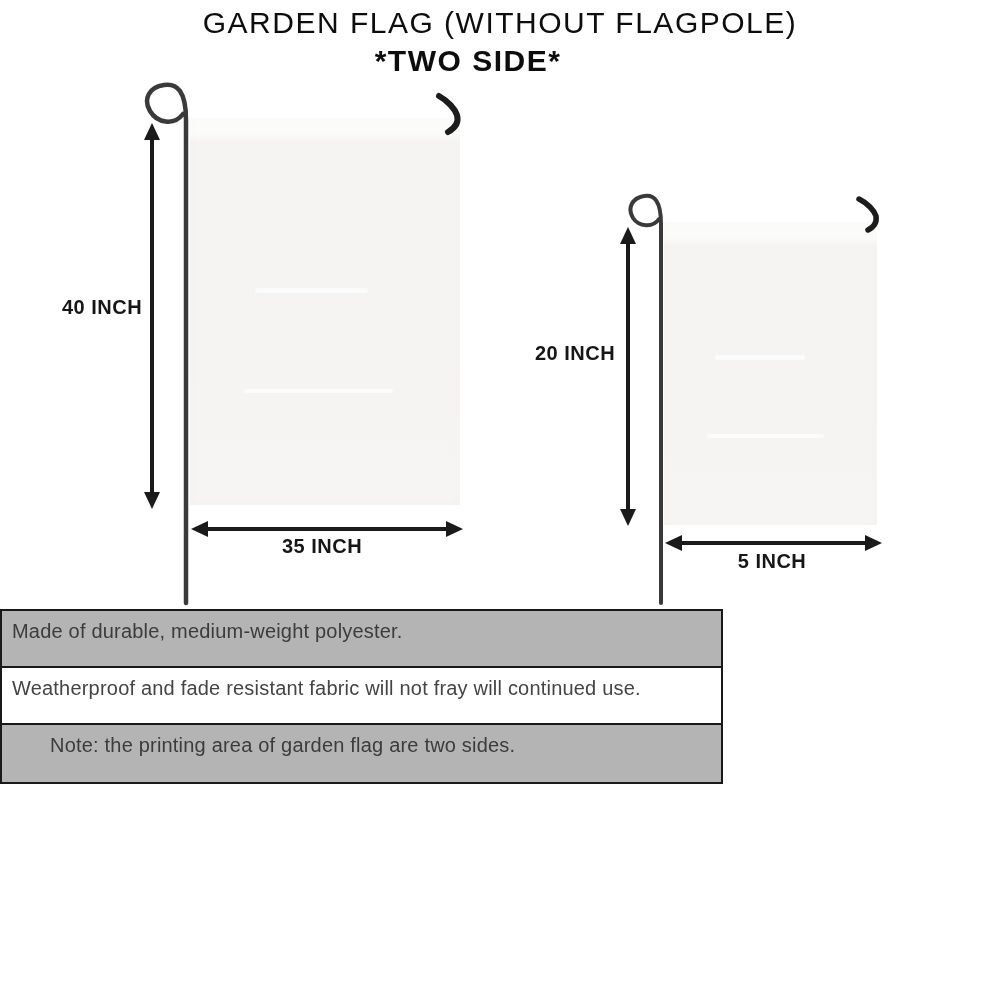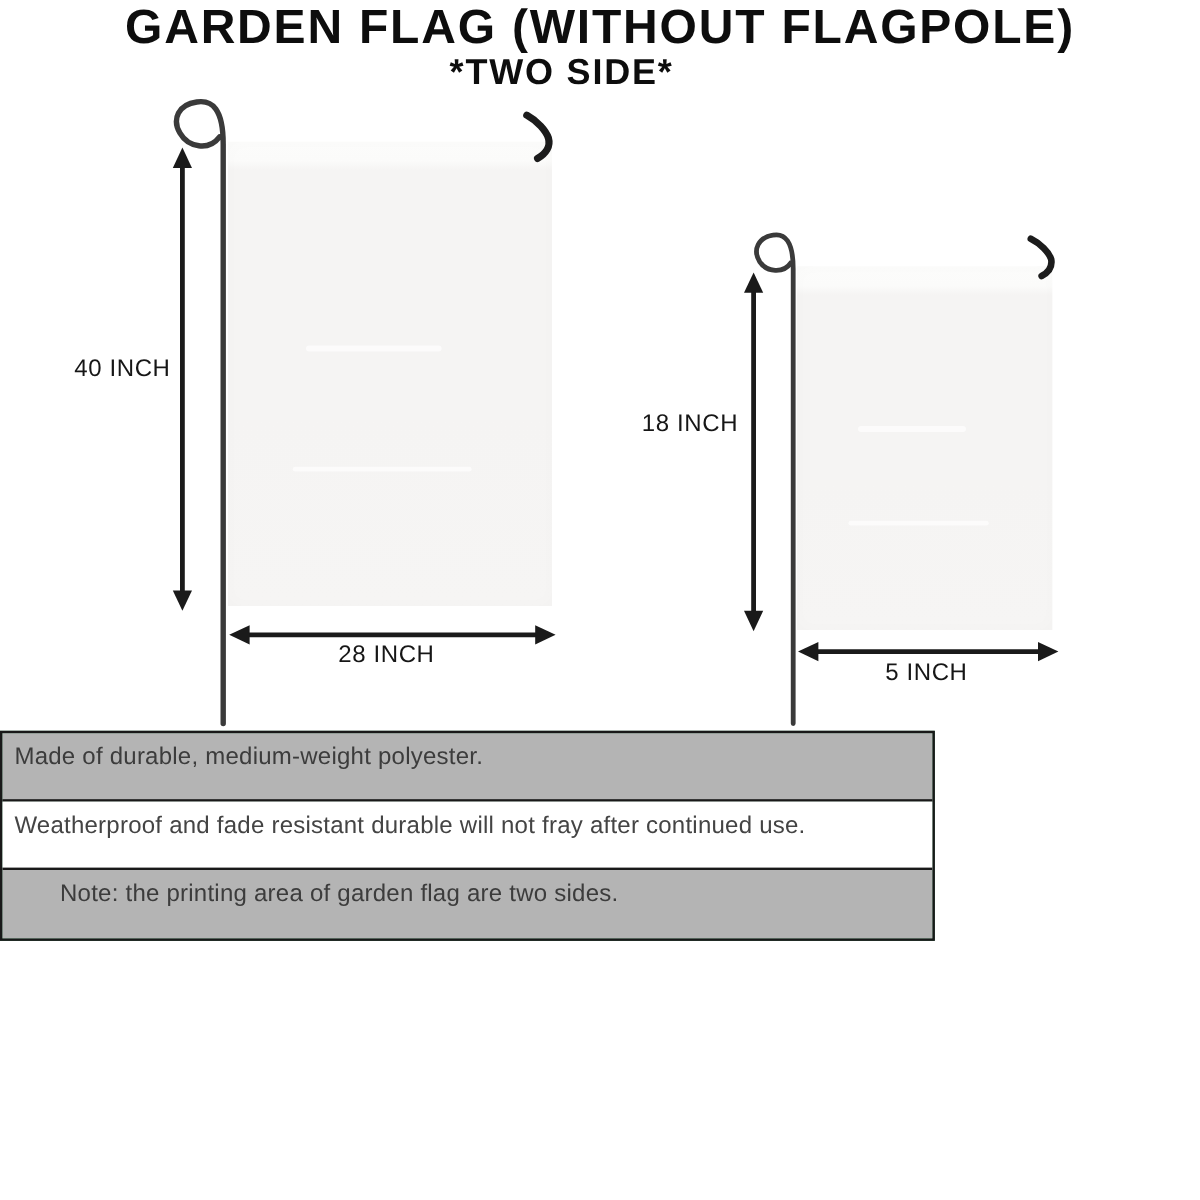--- a/index.html
+++ b/index.html
@@ -5,21 +5,21 @@
   html,body{margin:0;padding:0;}
   body{
     width:1000px;height:1000px;background:#ffffff;
     font-family:"Liberation Sans", sans-serif;
   }
   .canvas{position:relative;width:1000px;height:1000px;overflow:hidden;background:#ffffff;}
 
   
   .title-block{position:absolute;top:4px;left:0;width:1000px;text-align:center;}
   .title-line1{
-    font-size:40px;font-weight:bold;letter-spacing:1.5px;color:#0d0d0d;
+    font-size:30px;font-weight:normal;letter-spacing:1.5px;color:#0d0d0d;
     line-height:38px;white-space:nowrap;
   }
   .title-line2{
     font-size:30px;font-weight:bold;letter-spacing:1.5px;color:#0d0d0d;
     line-height:37px;white-space:nowrap;transform:translateX(-32px);
   }
 
   
   .flag{
     position:absolute;
@@ -29,41 +29,41 @@
   }
   .flag-large{left:190px;top:118px;width:270px;height:387px;}
   .flag-small{left:664px;top:222px;width:213px;height:303px;}
   .fold-mark{position:absolute;background:rgba(255,255,255,0.65);border-radius:3px;}
   .fold-a{left:24%;top:44%;width:42%;height:5px;}
   .fold-b{left:20%;top:70%;width:55%;height:4px;}
 
   
   .dim-label{
     position:absolute;width:124px;text-align:center;
-    font-size:20px;font-weight:normal;letter-spacing:0.5px;color:#161616;
+    font-size:20px;font-weight:bold;letter-spacing:0.5px;color:#161616;
     white-space:nowrap;
   }
   .label-40{left:40px;top:296px;}
   .label-28{left:260px;top:535px;}
   .label-18{left:513px;top:342px;}
   .label-12{left:710px;top:550px;}
 
   
   .diagram-svg{position:absolute;left:0;top:0;}
   .pole{fill:none;stroke:#3a3a3a;stroke-width:4.5;stroke-linecap:round;}
   .pole-small{stroke-width:4;}
   .hook{fill:none;stroke:#1c1c1c;stroke-width:6;stroke-linecap:round;stroke-linejoin:round;}
   .hook-small{stroke-width:5.5;}
   .arrow-line{stroke:#1a1a1a;stroke-width:4;}
   .arrow-head{fill:#1a1a1a;stroke:none;}
 
   
   .feature-table{
-    position:absolute;left:0;top:609px;width:779px;
-    border:2px solid #191919;background:#14532d;box-sizing:border-box;
+    position:absolute;left:0;top:609px;width:723px;
+    border:2px solid #191919;background:#701a75;box-sizing:border-box;
   }
   .feature-row{
     height:57px;box-sizing:border-box;border-bottom:2px solid #191919;
     padding:9px 10px 0 10px;font-size:20px;letter-spacing:0.2px;color:#444444;
     background:#ffffff;overflow:hidden;
   }
   .feature-row:last-child{border-bottom:none;padding-left:48px;}
   .feature-row.shaded{background:#b4b4b4;color:#3c3c3c;}
 </style>
 </head>
@@ -114,23 +114,23 @@
     </g>
 
     <g>
       <line class="arrow-line" x1="679" y1="543" x2="868" y2="543"></line>
       <polygon class="arrow-head" points="665,543 682,535 682,551"></polygon>
       <polygon class="arrow-head" points="882,543 865,535 865,551"></polygon>
     </g>
   </svg>
 
   <div class="dim-label label-40">40 INCH</div>
-  <div class="dim-label label-28">28 INCH</div>
-  <div class="dim-label label-18">18 INCH</div>
+  <div class="dim-label label-28">35 INCH</div>
+  <div class="dim-label label-18">20 INCH</div>
   <div class="dim-label label-12">5 INCH</div>
 
   <div class="feature-table">
     <div class="feature-row shaded">Made of durable, medium-weight polyester.</div>
-    <div class="feature-row">Weatherproof and fade resistant durable will not fray after continued use.</div>
+    <div class="feature-row">Weatherproof and fade resistant fabric will not fray will continued use.</div>
     <div class="feature-row shaded">Note: the printing area of garden flag are two sides.</div>
   </div>
 
 </div>
 
 </body></html>

